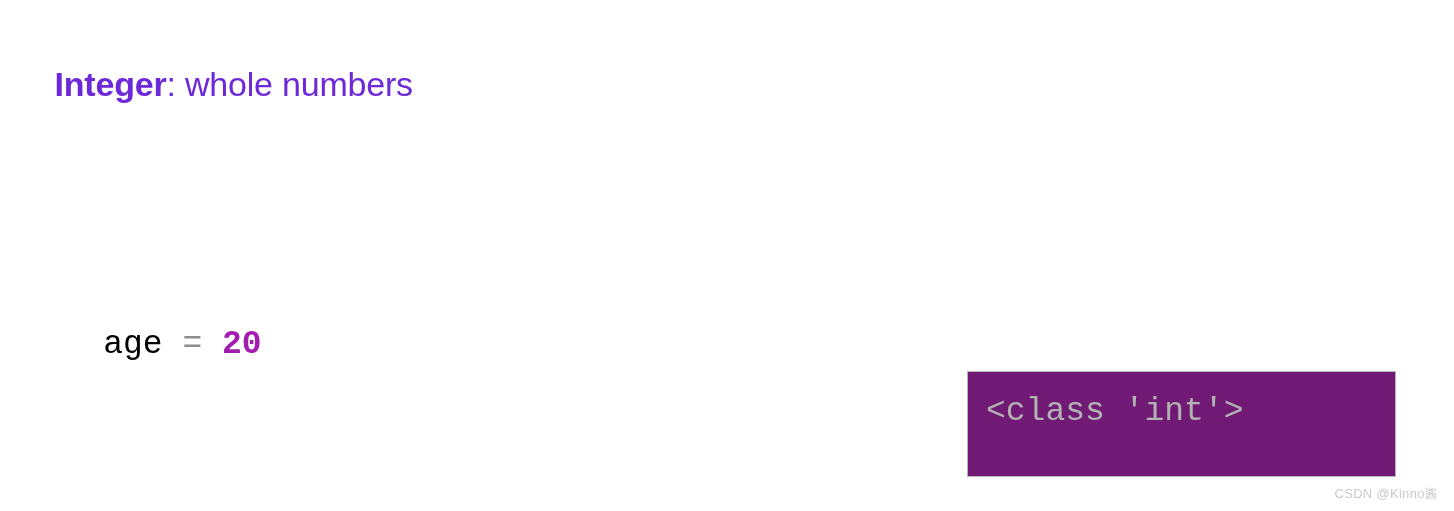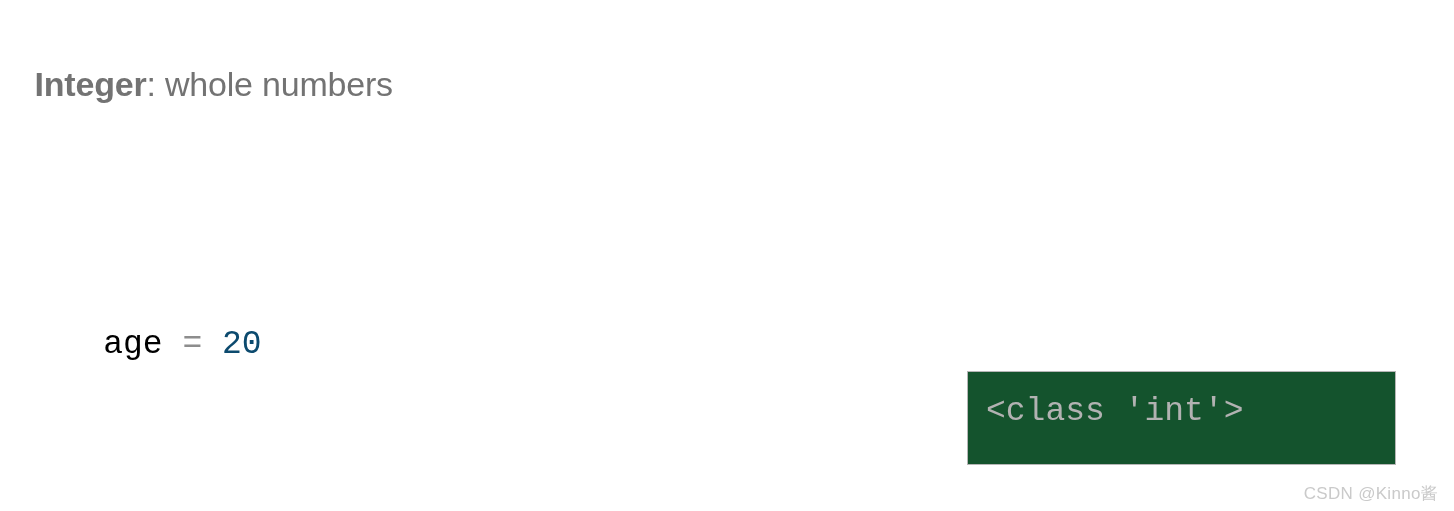--- a/index.html
+++ b/index.html
@@ -12,26 +12,26 @@
     height: 511px;
     position: relative;
     overflow: hidden;
     font-family: "Liberation Sans", sans-serif;
     -webkit-font-smoothing: antialiased;
   }
 
   
   .slide-title {
     position: absolute;
-    left: 16px;
+    left: 36px;
     top: 21px;
     font-family: "Liberation Sans", sans-serif;
     font-size: 34px;
     line-height: 42px;
-    color: #737373;
+    color: #6d28d9;
     white-space: pre;
     letter-spacing: -0.2px;
   }
   .slide-title .kw {
     font-weight: bold;
   }
   .slide-title .rest {
     font-weight: normal;
   }
 
@@ -49,51 +49,51 @@
   #prints-block      { top: 318px; }
 
   .code-line {
     white-space: pre;
     height: 50px;
   }
 
   
   .tok-var    { color: #000000; font-weight: normal; }
   .tok-op     { color: #8d8d8d; font-weight: normal; }
-  .tok-num    { color: #0c4a6e; font-weight: normal; }
+  .tok-num    { color: #a21caf; font-weight: bold; }
 
   
   .output-box {
     position: absolute;
     left: 967px;
     top: 371px;
     width: 429px;
-    height: 94px;
+    height: 106px;
     box-sizing: border-box;
     border: 1.5px solid #b6b6b6;
-    background: #14532d;
+    background: #701a75;
   }
   .output-text {
     position: absolute;
     left: 18px;
     top: 19px;
     font-family: "Liberation Mono", "DejaVu Sans Mono", monospace;
     font-size: 33px;
     line-height: 42px;
     color: #b2b2b2;
     white-space: pre;
   }
 
   
   .watermark {
     position: absolute;
     right: 16px;
     bottom: 9px;
     font-family: "Liberation Sans", sans-serif;
-    font-size: 17px;
+    font-size: 13px;
     line-height: 16px;
     color: #cacaca;
     white-space: pre;
     letter-spacing: 0.3px;
   }
 </style>
 </head>
 <body>
 
 <div class="slide-title">

